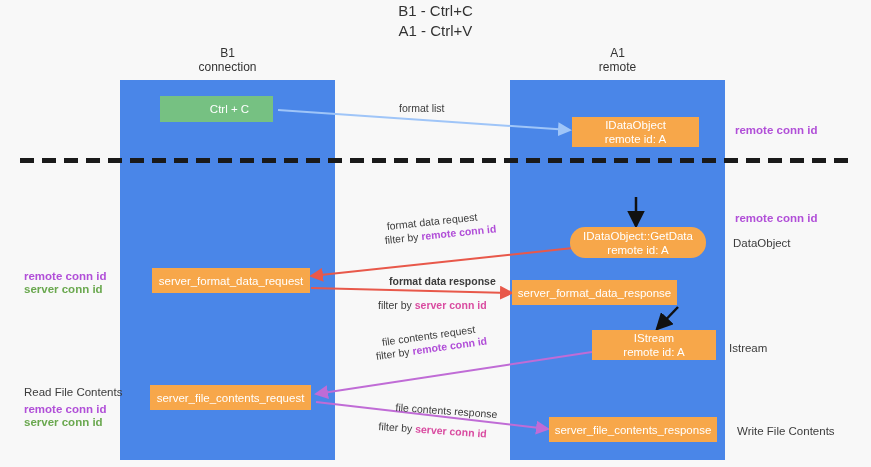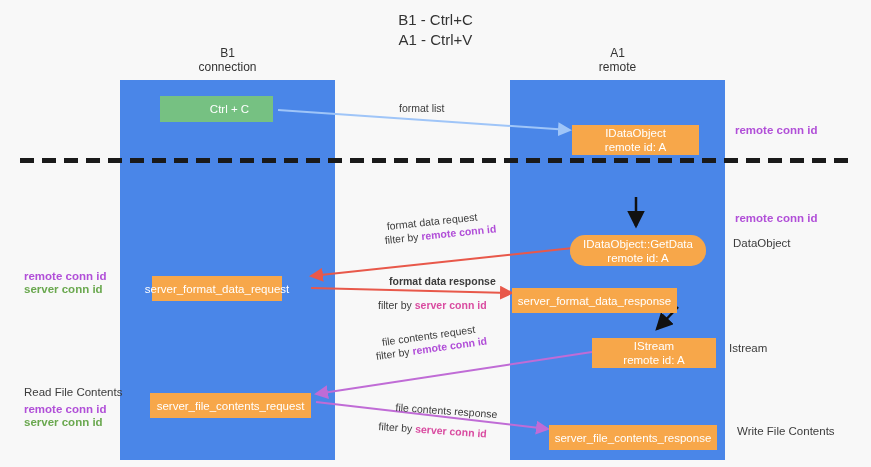--- a/index.html
+++ b/index.html
@@ -3,28 +3,28 @@
 <meta charset="utf-8">
 <style>
   html,body{margin:0;padding:0;background:#f7f7f7;}
   body{font-family:"Liberation Sans",sans-serif;}
   #canvas{position:relative;width:871px;height:467px;background:#f8f8f8;overflow:hidden;}
 
   .lane{position:absolute;background:#4a86e8;}
   .lane-b1{left:120px;top:80px;width:215px;height:380px;}
   .lane-a1{left:510px;top:80px;width:215px;height:380px;}
 
-  .title{position:absolute;left:0;right:0;top:10px;text-align:center;font-size:15px;color:#333;line-height:20px;}
+  .title{position:absolute;left:0;right:0;top:1px;text-align:center;font-size:15px;color:#333;line-height:20px;}
   .lane-head{position:absolute;text-align:center;font-size:12px;color:#333;line-height:14px;}
   .lane-head.b1{left:120px;top:46px;width:215px;}
   .lane-head.a1{left:510px;top:46px;width:215px;}
 
   .box{position:absolute;display:flex;flex-direction:column;align-items:center;justify-content:center;
        text-align:center;color:#fff;font-size:11.5px;line-height:14px;box-sizing:border-box;padding:3px 6px;}
-  .orange{background:#f6a councils;margin-top:8px;}
+  .orange{background:#f6a councils;}
   .orange{background:#f7a74a;}
   .green{background:#76c182;}
 
   .side{position:absolute;font-size:11.5px;line-height:14px;}
   .side.dark{color:#3c3c3c;}
   .side.purple{color:#b14fd8;font-weight:bold;}
   .side.green-t{color:#6aa84f;font-weight:bold;}
 
   .mlabel{position:absolute;font-size:10.5px;color:#3c3c3c;white-space:nowrap;line-height:14px;}
   .mlabel b.purple{color:#b14fd8;}
@@ -89,21 +89,21 @@
     <span>IDataObject</span>
     <span>remote id: A</span>
   </div>
 
 
   <div class="box orange" style="left:570px;top:227px;width:136px;height:31px;border-radius:15px;">
     <span>IDataObject::GetData</span>
     <span>remote id: A</span>
   </div>
 
-  <div class="box orange" style="left:152px;top:268px;width:130px;height:25px;">
+  <div class="box orange" style="left:152px;top:268px;width:158px;height:25px;">
     <span>server_format_data_request</span>
   </div>
 
   <div class="box orange" style="left:512px;top:280px;width:165px;height:25px;">
     <span>server_format_data_response</span>
   </div>
 
   <div class="box orange" style="left:592px;top:330px;width:124px;height:30px;">
     <span>IStream</span>
     <span>remote id: A</span>

